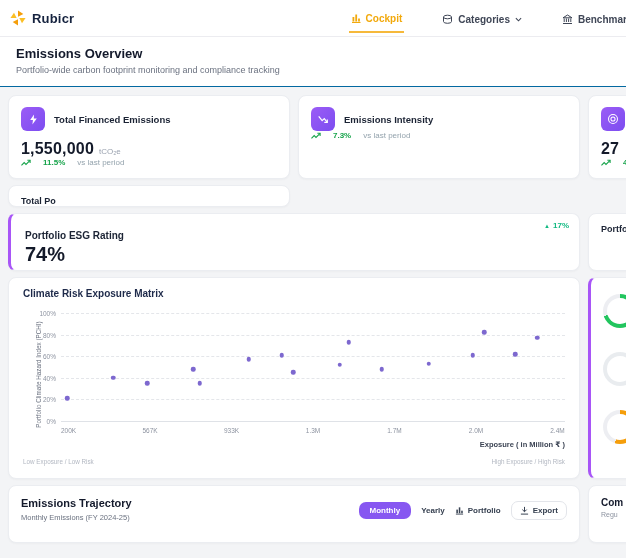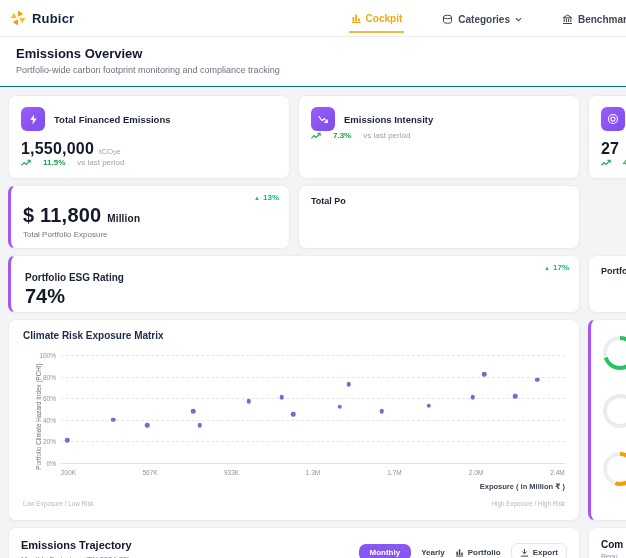--- a/index.html
+++ b/index.html
@@ -212,31 +212,20 @@
               <polyline points="7,1 10,1 10,4"></polyline>
             </svg>
         </span>
         <span class="t-pct">4.</span>
       </div>
     </div>
   </div>
 
   <div class="row">
 
-    <div class="card w1 metric accent">
-      <div class="badge green">
-          <span class="tri">▲</span>
-          <span>13%</span>
-        </div>
-      <div class="metric-big">
-        <span>$ 11,800</span>
-        <span class="suffix">Million</span>
-      </div>
-      <div class="metric-label">Total Portfolio Exposure</div>
-    </div>
 
     <div class="card w1">
       <div class="stub-title">Total Po</div>
     </div>
   </div>
 
   <div class="row">
     <div class="card w2 esg accent">
       <div class="badge green">
           <span class="tri">▲</span>

